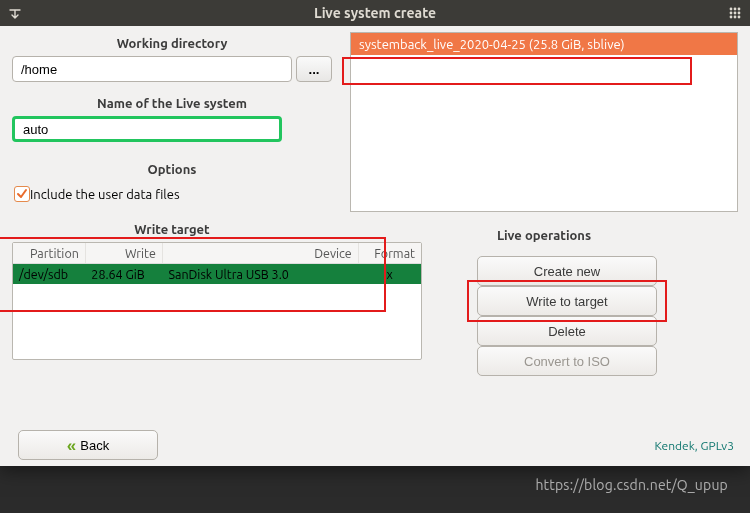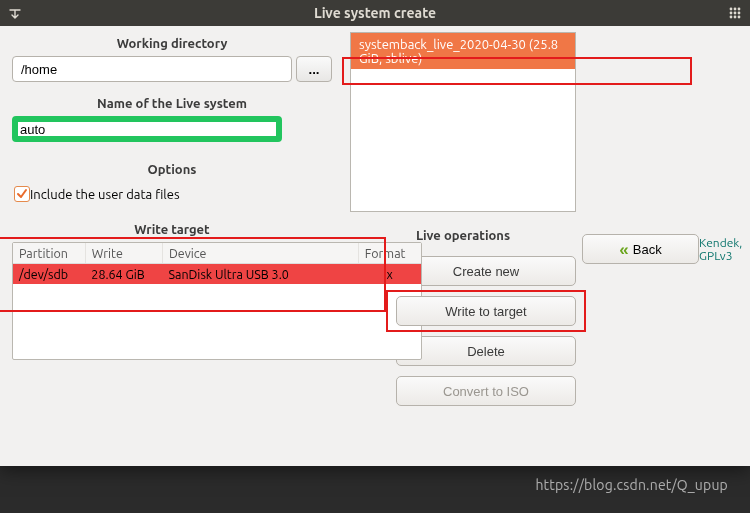--- a/index.html
+++ b/index.html
@@ -34,21 +34,21 @@
       right: 8px;
       top: 6px;
       color: #dfdbd2;
     }
     .window {
       background: #f2f1f0;
       margin: 0;
       height: 440px;
       padding: 6px 12px 6px 12px;
       display: flex;
-      flex-direction: row;
+      flex-direction: column;
       box-shadow: 0 4px 18px rgba(0,0,0,0.5);
     }
     .columns {
       display: flex;
       gap: 18px;
       flex: 1;
     }
     .col { display: flex; flex-direction: column; }
     .col-left { width: 320px; }
     .col-right { flex: 1; }
@@ -74,24 +74,24 @@
       height: 26px;
       border: 1px solid #b6b2ab;
       border-radius: 4px;
       background: linear-gradient(#fafafa,#e8e7e5);
       font-weight: bold;
       cursor: pointer;
     }
     .text-input {
       width: 270px;
       height: 26px;
-      border: 6px solid #22c55e;
+      border: 3px solid #22c55e;
       border-radius: 4px;
       background: #fff;
-      padding: 0 2px;
+      padding: 0 8px;
       font-size: 13px;
     }
     .checkbox-row {
       display: flex;
       align-items: center;
       gap: 0;
       margin-top: 4px;
       padding-left: 2px;
     }
     .chk {
@@ -137,43 +137,43 @@
       background: #fff;
       height: 118px;
       border-radius: 2px;
     }
     table { width: 100%; border-collapse: collapse; font-size: 12.5px; }
     th {
       font-weight: normal;
       color: #555;
       background: #f6f5f4;
       padding: 3px 6px;
-      text-align: left;
+      text-align: right;
       border-bottom: 1px solid #ddd;
       border-right: 1px solid #e5e3e0;
     }
     th:last-child { border-right: none; }
-    td { padding: 3px 6px; background: #ef4444; }
+    td { padding: 3px 6px; background: #15803d; }
     td.center { text-align: center; }
     .ops-row {
       display: flex;
       align-items: flex-start;
       gap: 12px;
       margin-top: 8px;
     }
     .refresh-btn {
       width: 34px; height: 34px;
       border: 1px solid #b6b2ab;
       border-radius: 4px;
       background: linear-gradient(#fafafa,#e8e7e5);
       display: flex; align-items: center; justify-content: center;
       cursor: pointer;
     }
     .refresh-btn svg { width: 20px; height: 20px; }
-    .op-buttons { flex: 1; display: flex; flex-direction: column; gap: 10px; align-items: center; }
+    .op-buttons { flex: 1; display: flex; flex-direction: column; align-items: center; }
     .op-btn {
       width: 180px;
       height: 30px;
       border: 1px solid #b6b2ab;
       border-radius: 5px;
       background: linear-gradient(#fafafa,#eceae7);
       color: #3a3a3a;
       font-size: 13px;
       cursor: pointer;
     }
@@ -287,21 +287,21 @@
             </table>
           </div>
         </div>
       </div>
     </div>
 
     <div class="col col-right">
       <div class="hi-wrap-top">
         <div class="hi-top"></div>
         <div class="listbox" style="height:180px">
-          <div class="list-item-sel">systemback_live_2020-04-30 (25.8 GiB, sblive)</div>
+          <div class="list-item-sel">systemback_live_2020-04-25 (25.8 GiB, sblive)</div>
         </div>
       </div>
 
       <div class="section-title" style="margin-top:16px">Live operations</div>
       <div class="ops-row">
         <div class="refresh-btn" style="margin-top:38px">
           <svg viewBox="0 0 24 24">
               <path d="M12 4a8 8 0 1 0 7.5 5.2" stroke="#5aa31a" stroke-width="3" fill="none" stroke-linecap="round"></path>
               <path d="M19 3l1 6-6-1z" fill="#5aa31a"></path>
             </svg>

